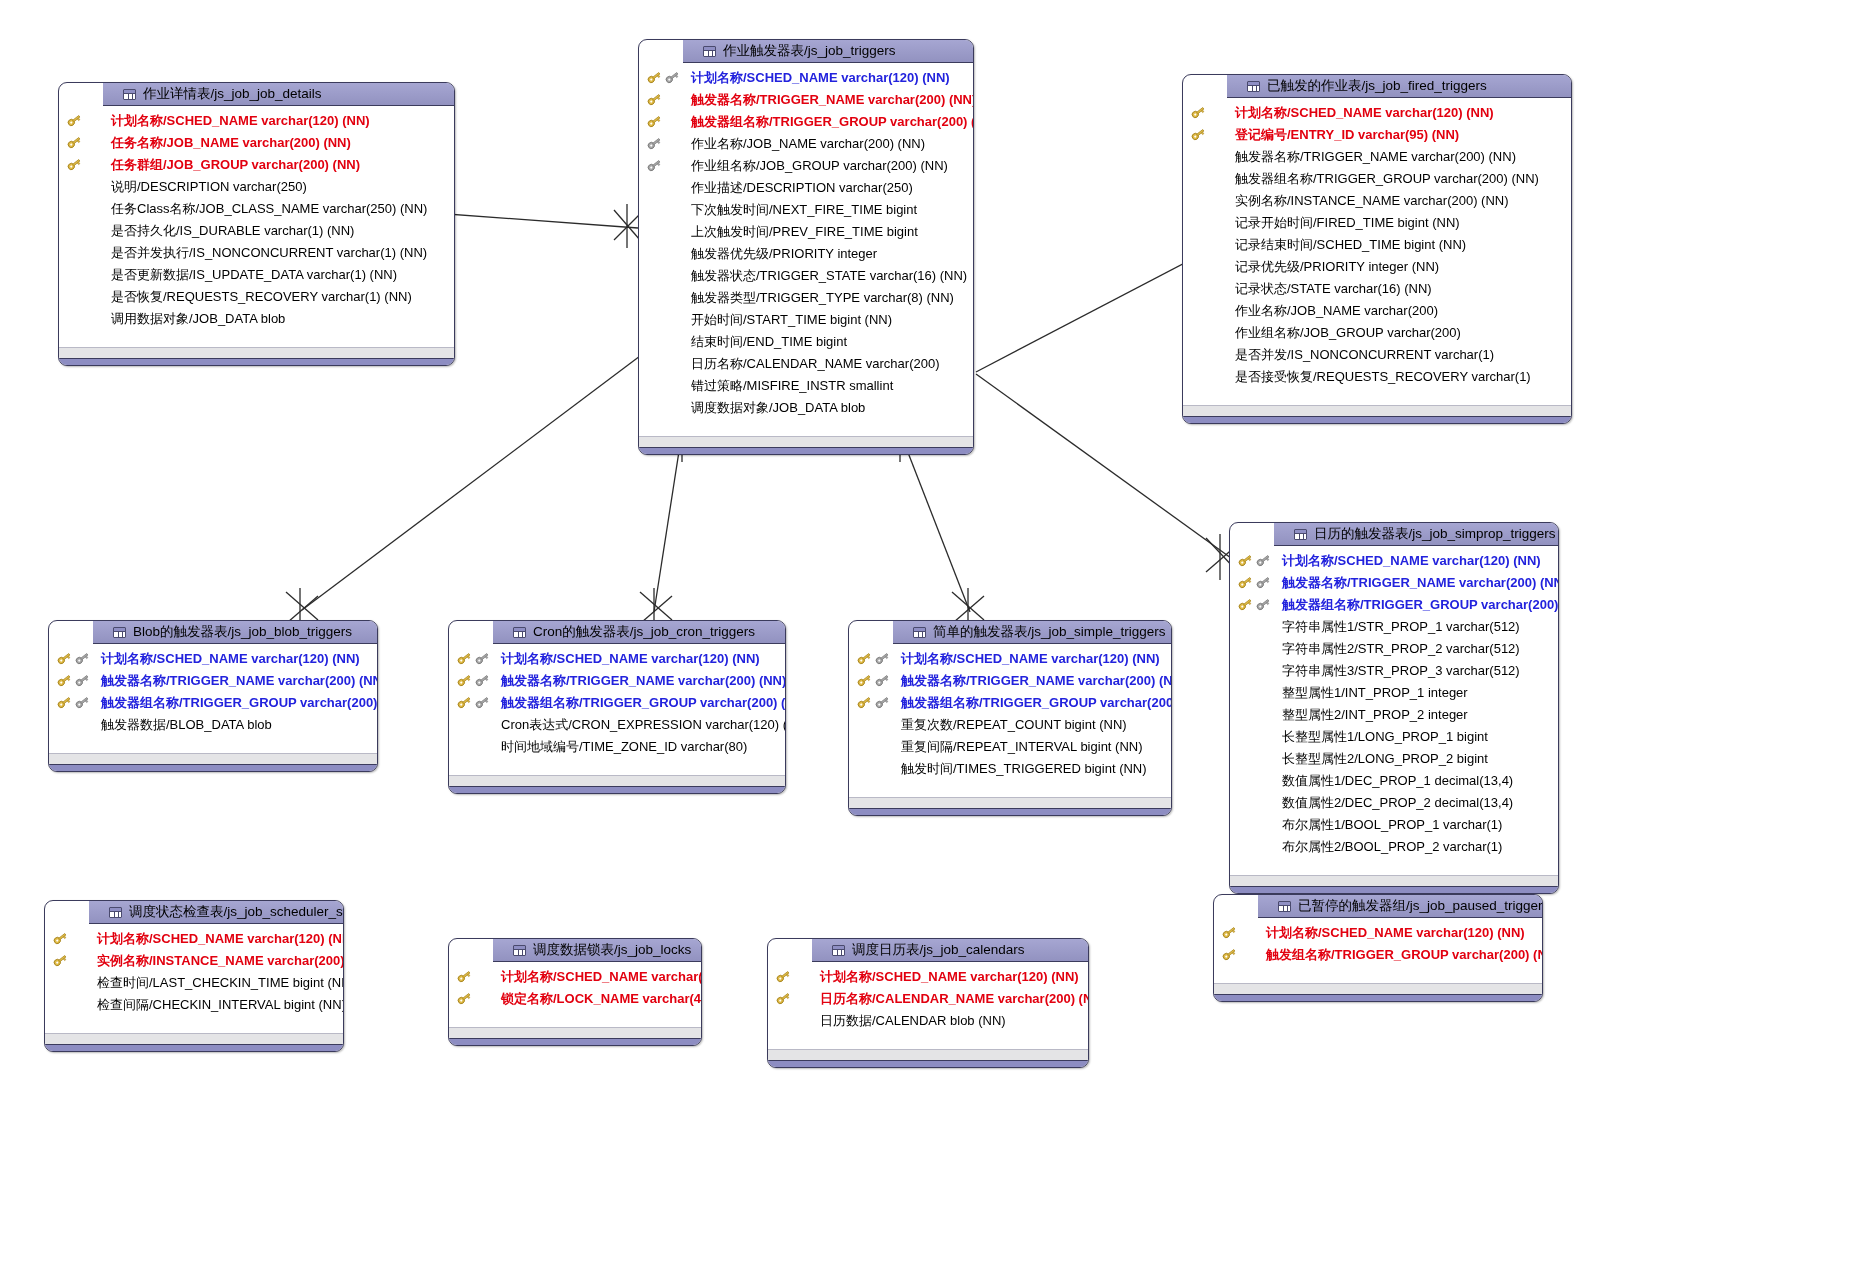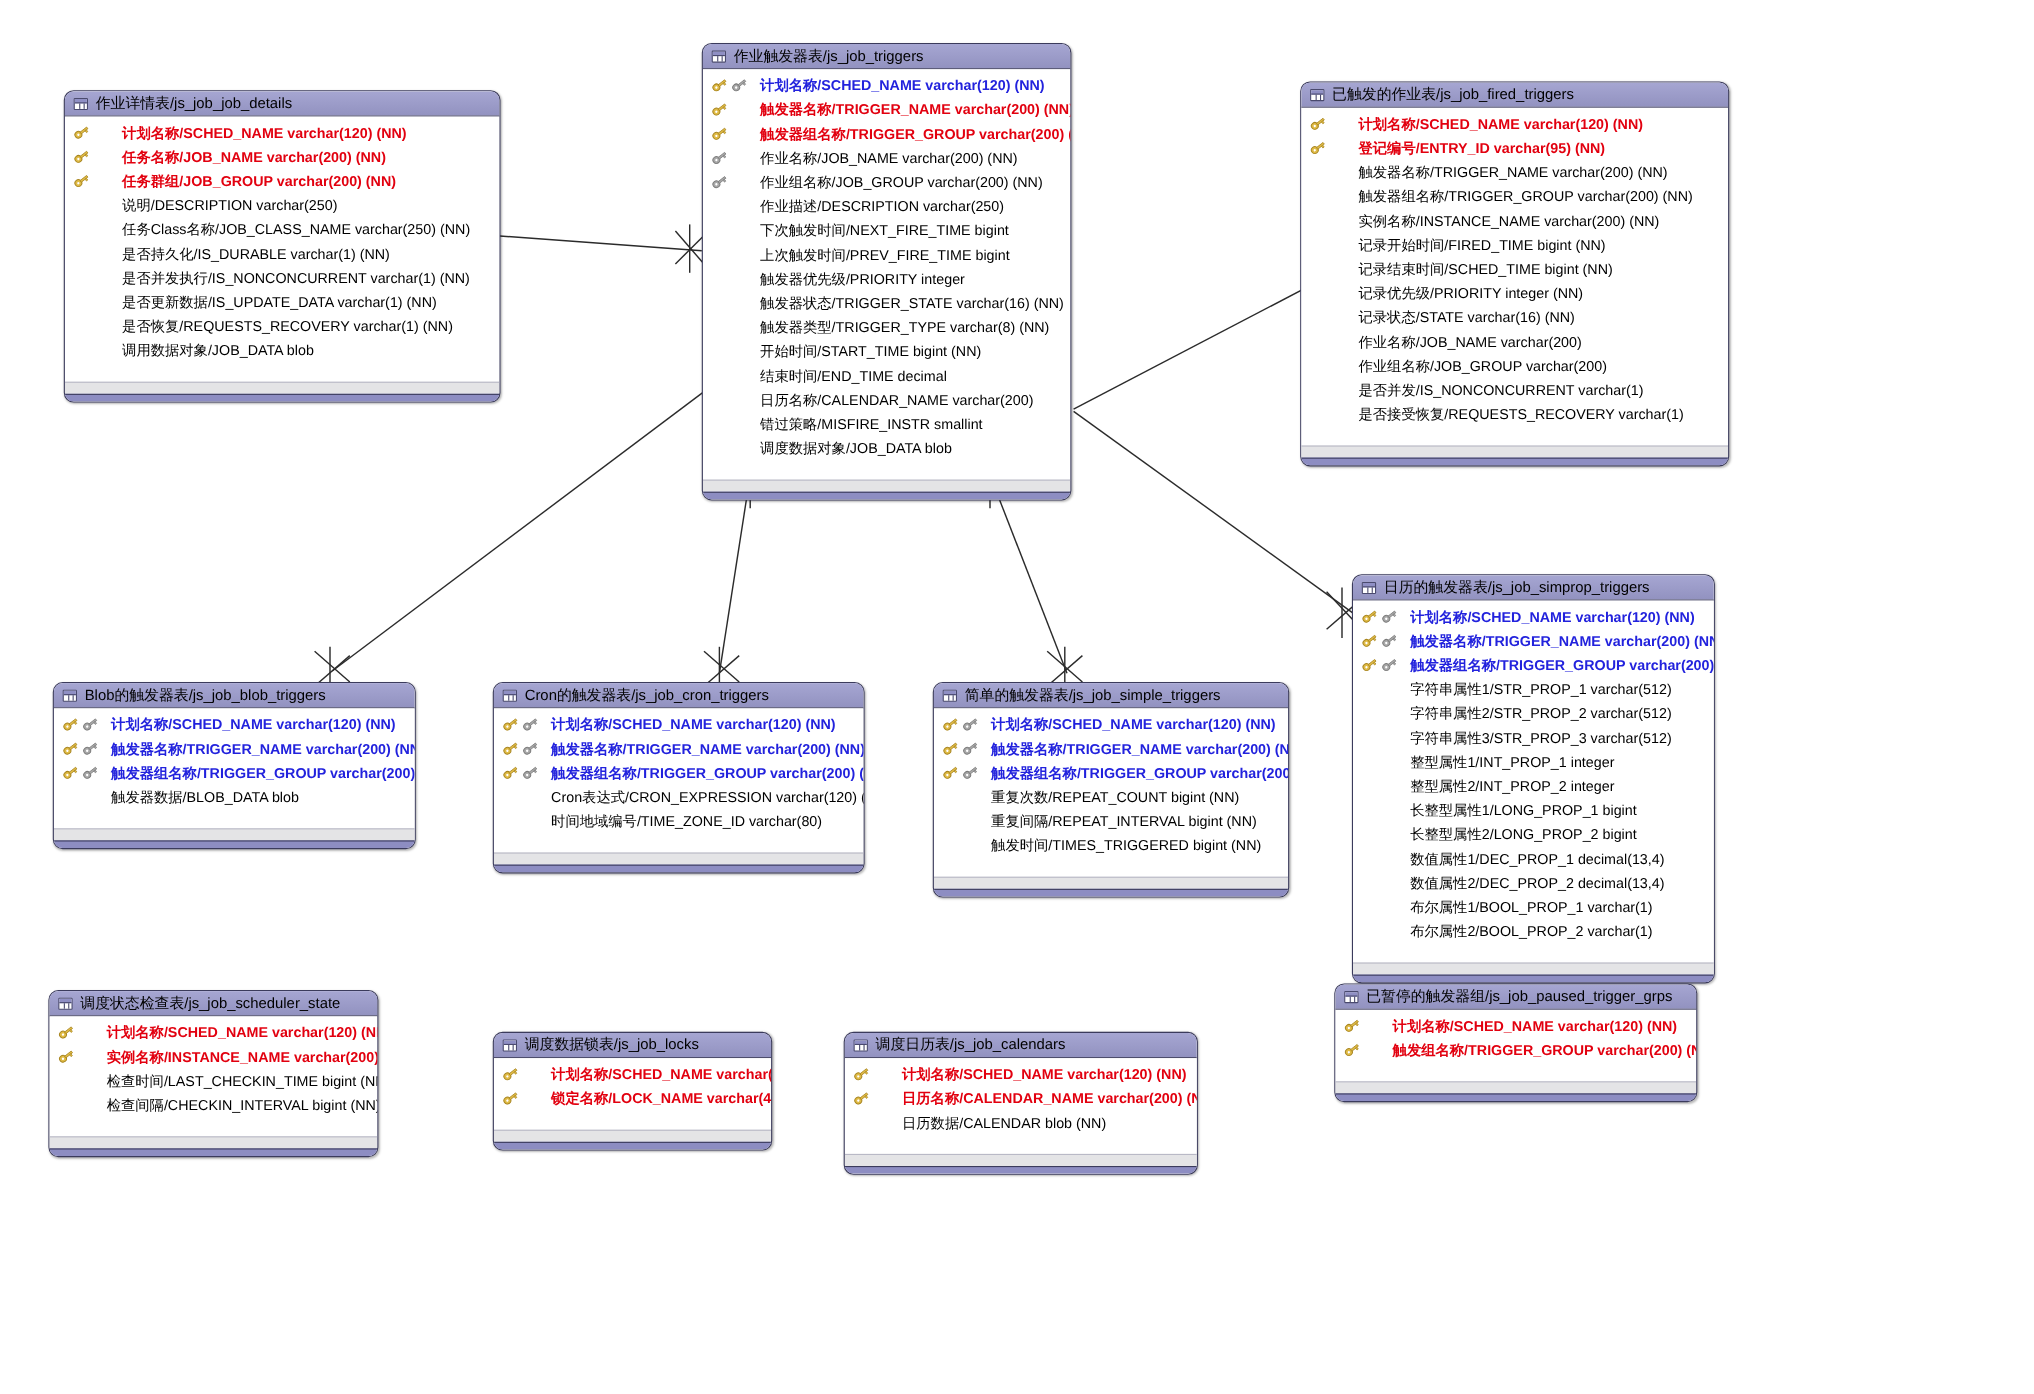--- a/index.html
+++ b/index.html
@@ -32,23 +32,24 @@
     box-sizing:border-box;
     overflow:hidden;
   }
   .ent-head{
     background:#9a9ac8;
     background:linear-gradient(#a6a6d2,#9292c0);
     border-bottom:1px solid #3b3b5c;
     height:23px;
     display:flex;
     align-items:center;
-    padding:0 8px;
+    padding:0 20px;
     gap:7px;
     box-sizing:border-box;
+    margin-left:44px;
   }
   .ent-title{
     font-size:13.5px;
     color:#000;
     white-space:nowrap;
     line-height:1;
   }
   .tbl-icon{
     width:13px;height:11px;
     flex:0 0 auto;
@@ -374,21 +375,21 @@
         <div class="attr plain">
           <span class="keys"></span>
           <span class="attr-text">触发器类型/TRIGGER_TYPE varchar(8) (NN)</span>
         </div>
         <div class="attr plain">
           <span class="keys"></span>
           <span class="attr-text">开始时间/START_TIME bigint (NN)</span>
         </div>
         <div class="attr plain">
           <span class="keys"></span>
-          <span class="attr-text">结束时间/END_TIME decimal</span>
+          <span class="attr-text">结束时间/END_TIME bigint</span>
         </div>
         <div class="attr plain">
           <span class="keys"></span>
           <span class="attr-text">日历名称/CALENDAR_NAME varchar(200)</span>
         </div>
         <div class="attr plain">
           <span class="keys"></span>
           <span class="attr-text">错过策略/MISFIRE_INSTR smallint</span>
         </div>
         <div class="attr plain">

